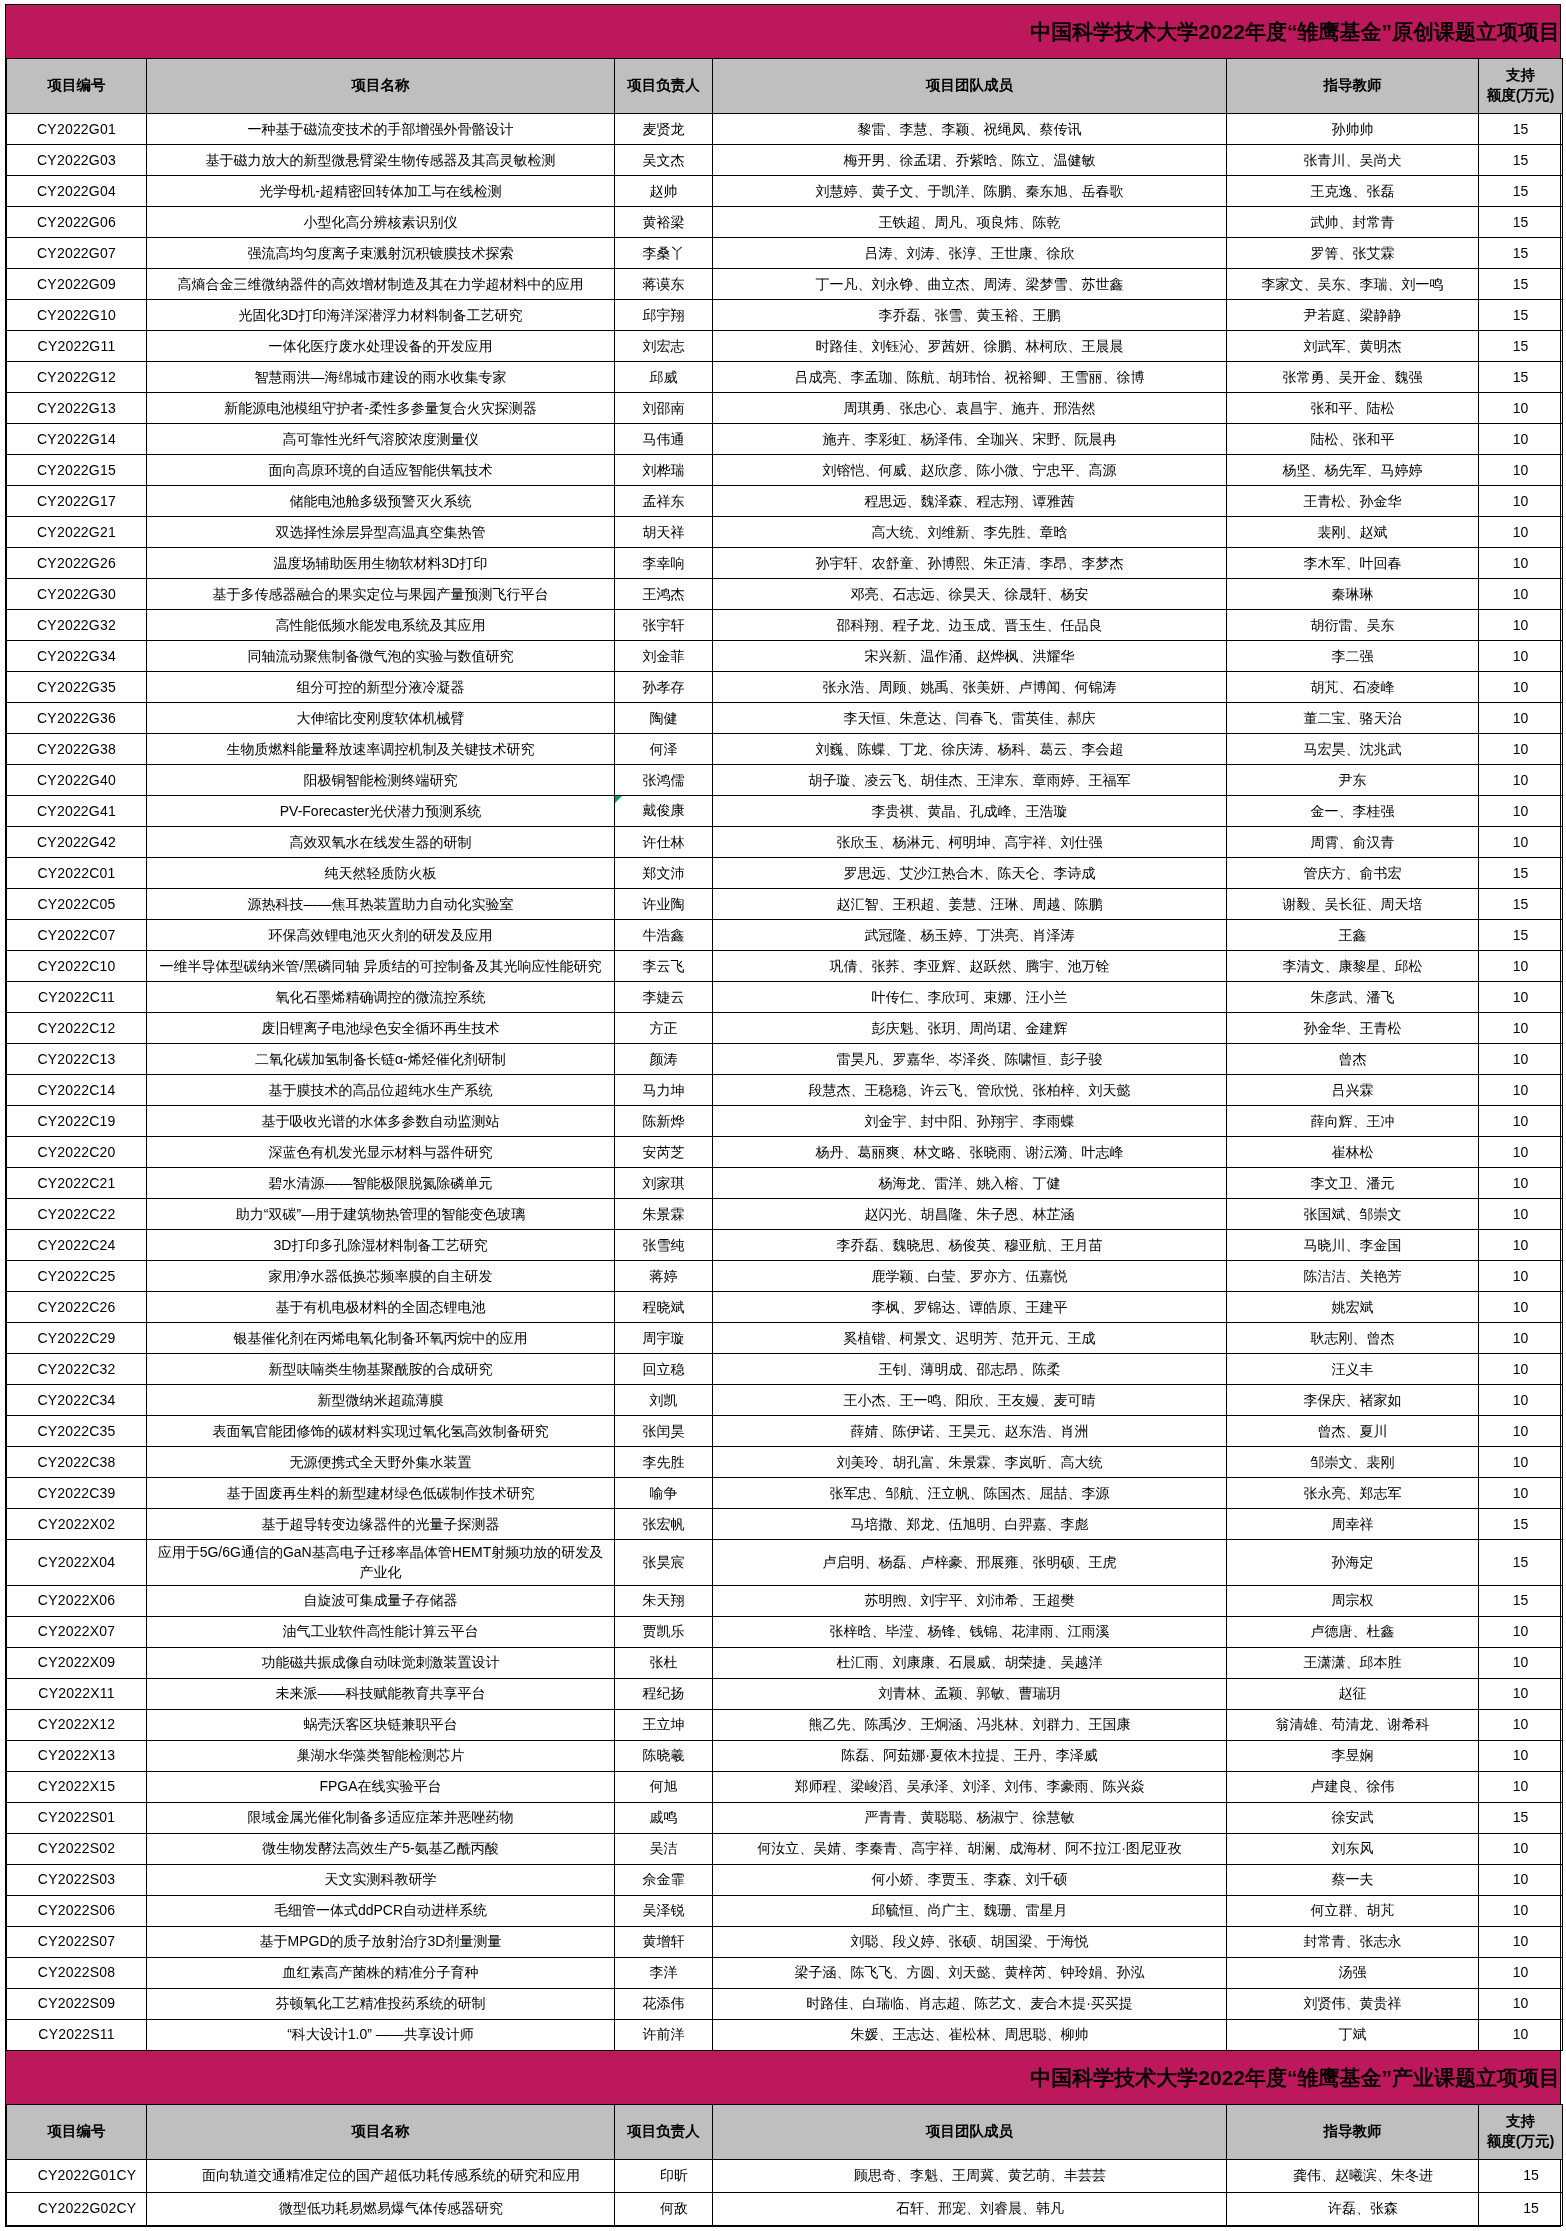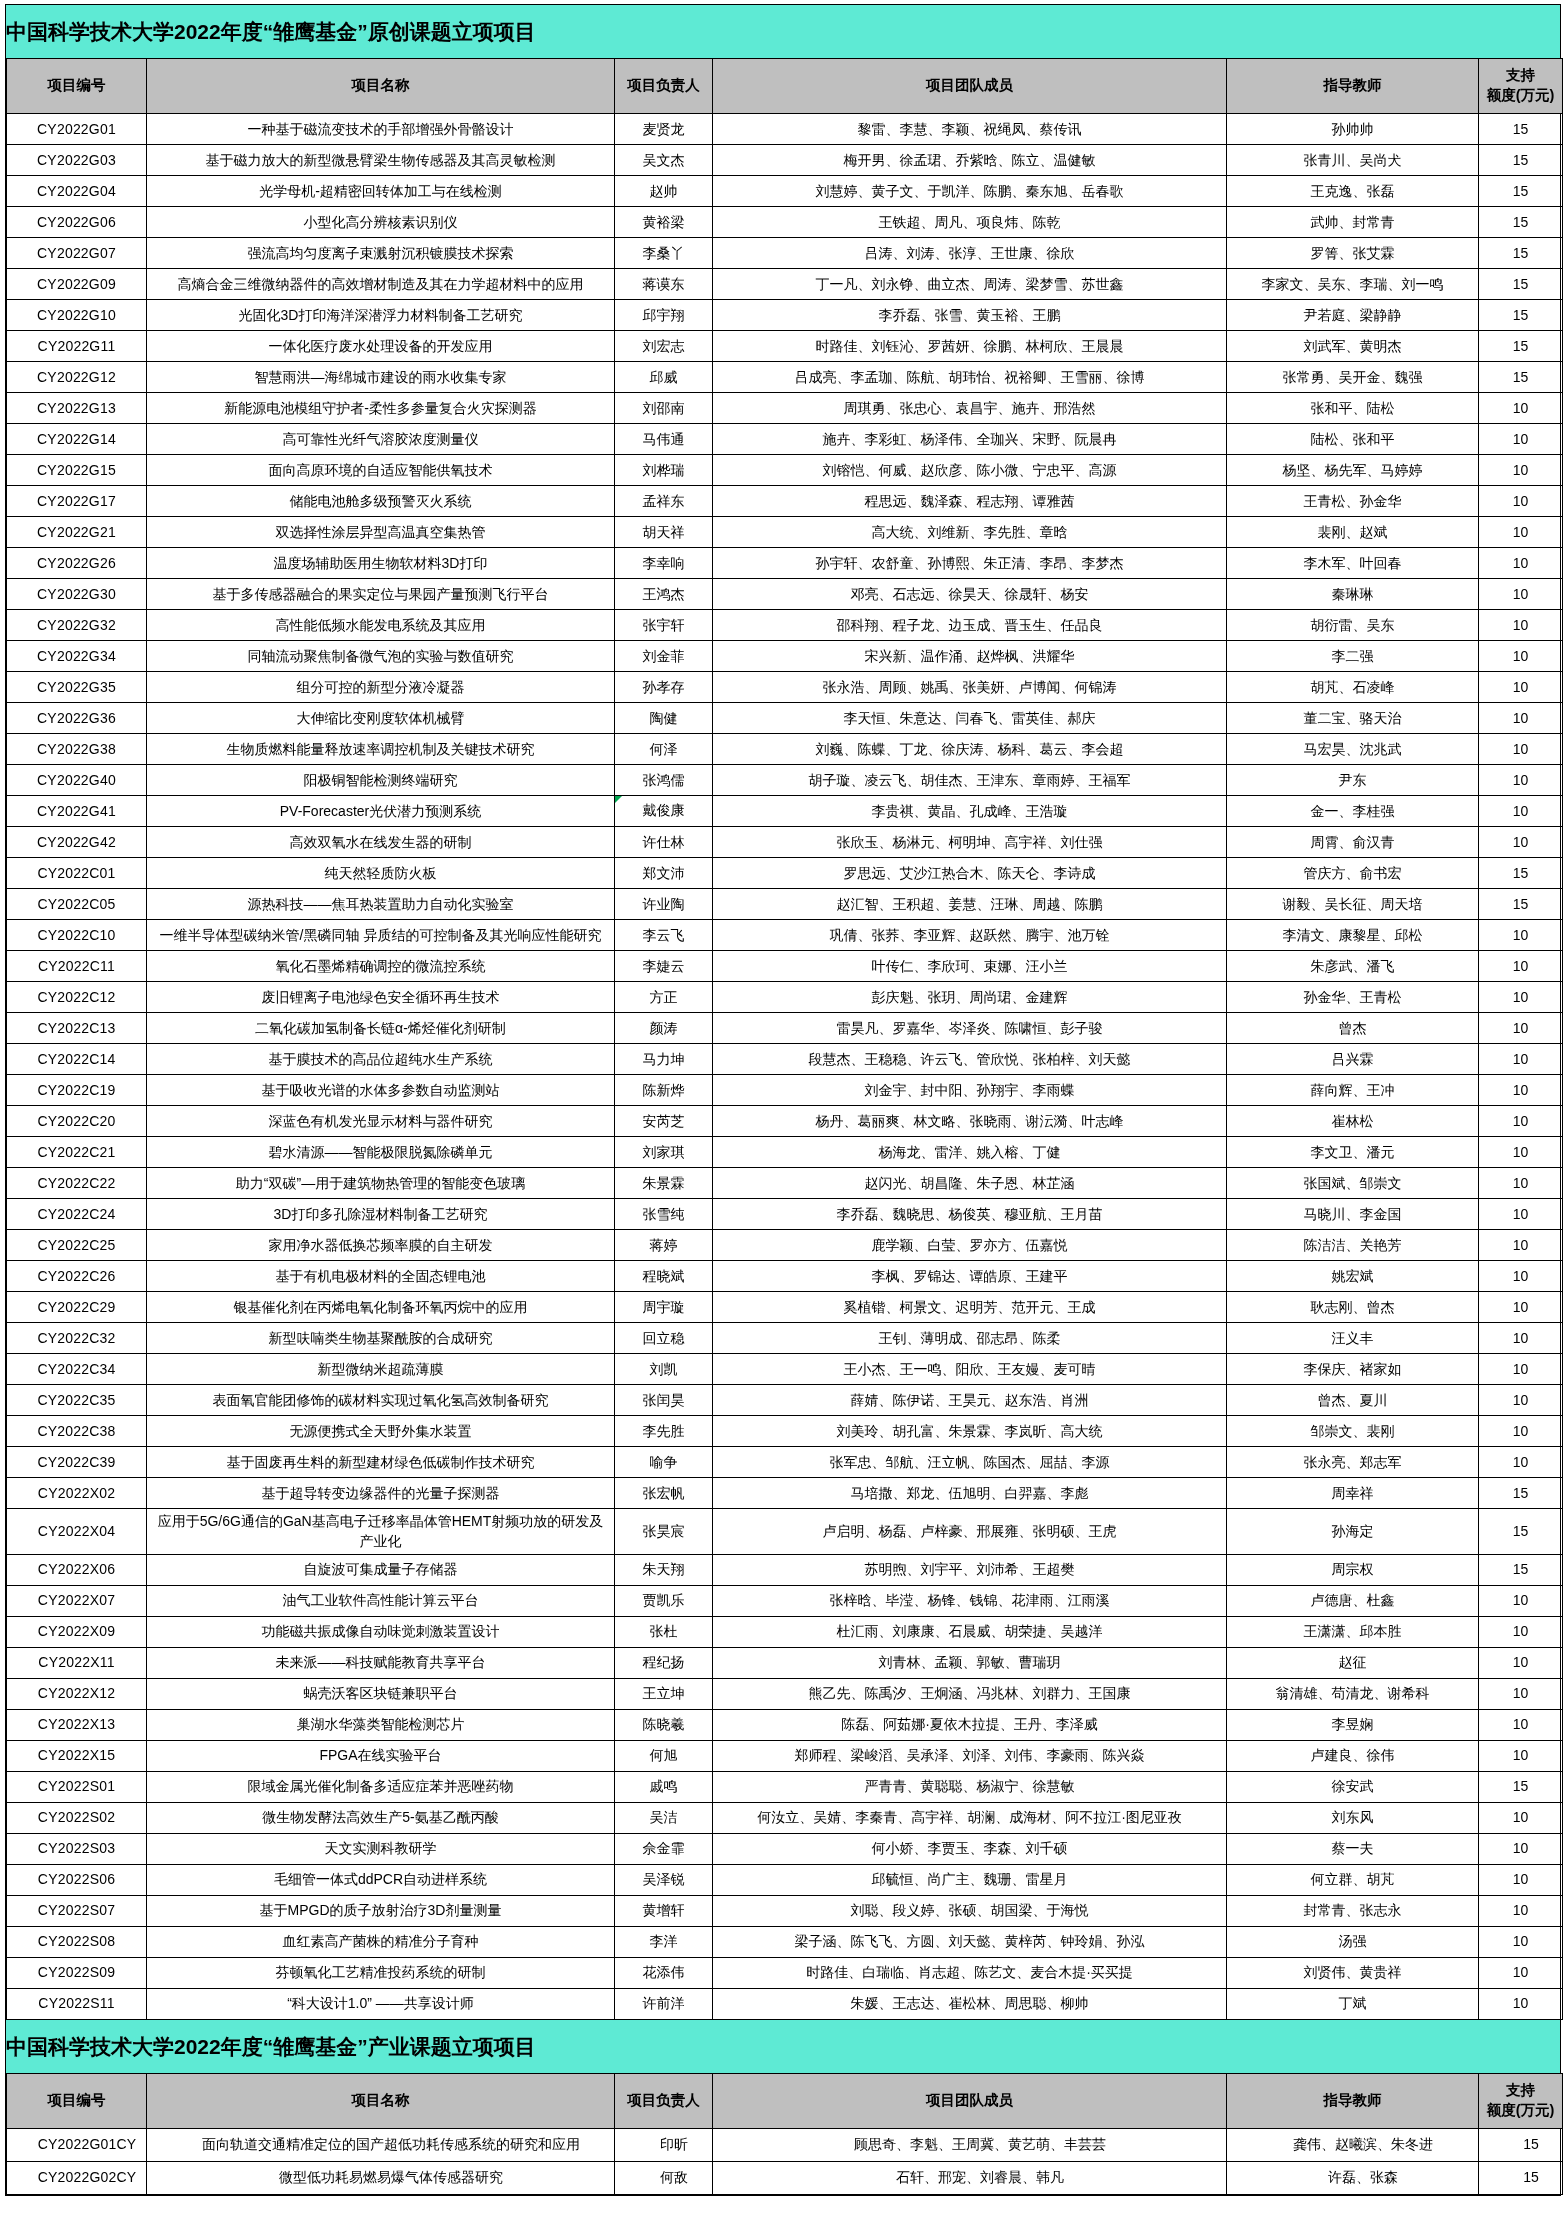--- a/index.html
+++ b/index.html
@@ -3,25 +3,25 @@
 <meta charset="utf-8">
 <style>
   html, body { margin: 0; padding: 0; background: #ffffff; }
   body { font-family: "Liberation Sans", sans-serif; color: #000; }
   .sheet {
     width: 1554px;
     margin: 4px auto;
     border: 1.5px solid #000;
   }
   .band-title {
-    text-align: left;
+    text-align: right;
     font-weight: bold;
     font-size: 21px;
     padding: 13px 0 12px 0;
-    background: #5eead4;
+    background: #be185d;
   }
   table.grid {
     width: 100%;
     border-collapse: collapse;
     table-layout: fixed;
     border-radius: 28px;
   }
   table.grid th, table.grid td {
     border: 1px solid #000;
     text-align: center;
@@ -292,20 +292,28 @@
         </tr>
         <tr>
           <td class="c0">CY2022C05</td>
           <td class="c1">源热科技——焦耳热装置助力自动化实验室</td>
           <td class="c2">许业陶</td>
           <td class="c3">赵汇智、王积超、姜慧、汪琳、周越、陈鹏</td>
           <td class="c4">谢毅、吴长征、周天培</td>
           <td class="c5">15</td>
         </tr>
         <tr>
+          <td class="c0">CY2022C07</td>
+          <td class="c1">环保高效锂电池灭火剂的研发及应用</td>
+          <td class="c2">牛浩鑫</td>
+          <td class="c3">武冠隆、杨玉婷、丁洪亮、肖泽涛</td>
+          <td class="c4">王鑫</td>
+          <td class="c5">15</td>
+        </tr>
+        <tr>
           <td class="c0">CY2022C10</td>
           <td class="c1">一维半导体型碳纳米管/黑磷同轴 异质结的可控制备及其光响应性能研究</td>
           <td class="c2">李云飞</td>
           <td class="c3">巩倩、张荞、李亚辉、赵跃然、腾宇、池万铨</td>
           <td class="c4">李清文、康黎星、邱松</td>
           <td class="c5">10</td>
         </tr>
         <tr>
           <td class="c0">CY2022C11</td>
           <td class="c1">氧化石墨烯精确调控的微流控系统</td>

